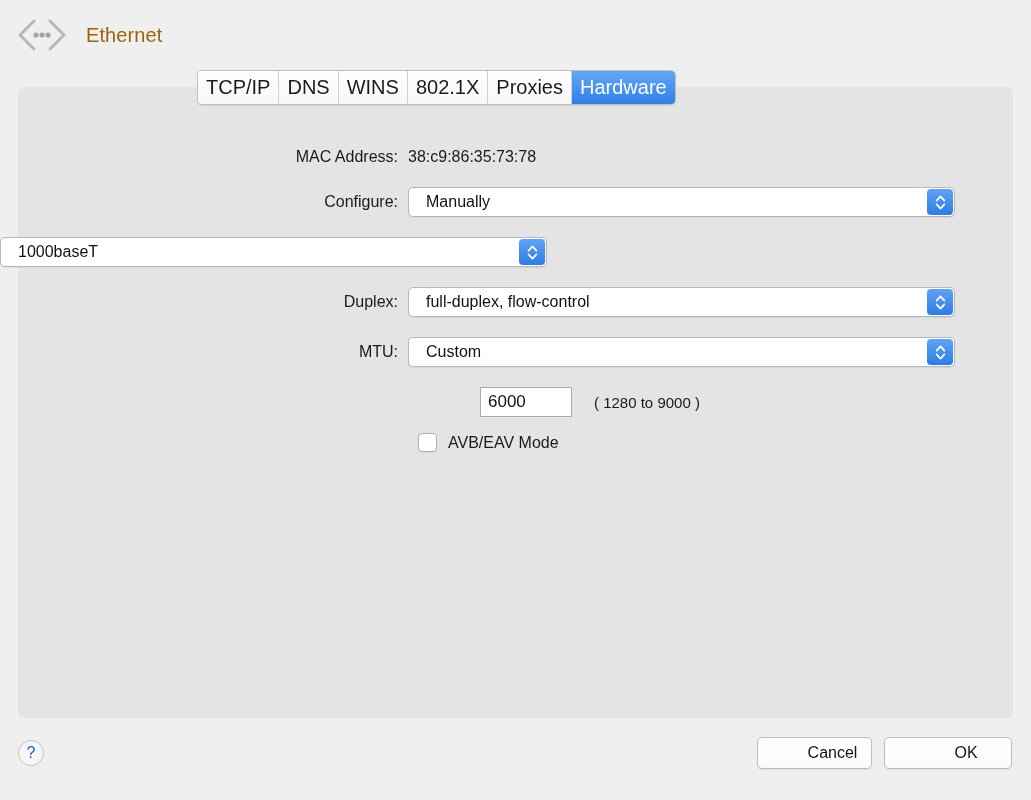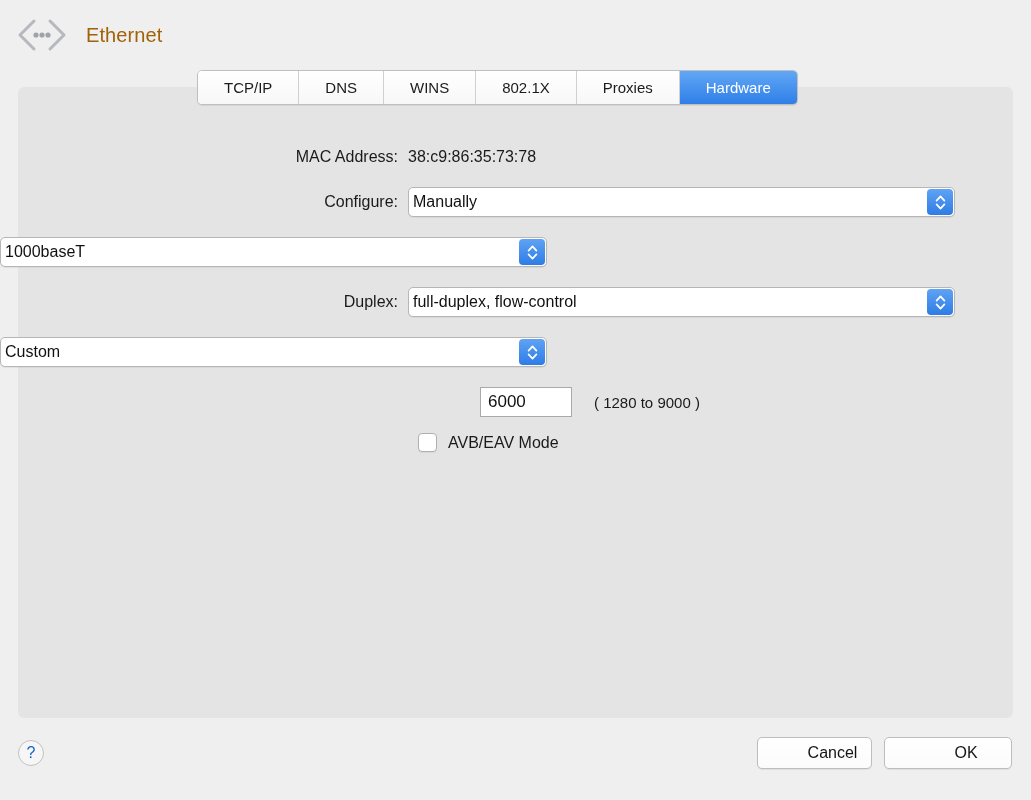--- a/index.html
+++ b/index.html
@@ -49,22 +49,22 @@
     border-radius: 5px;
     background: #fdfdfd;
     box-shadow: 0 1px 1px rgba(0,0,0,0.07);
     overflow: hidden;
     z-index: 5;
   }
   .tab {
     display: flex;
     align-items: center;
     justify-content: center;
-    padding: 0 26px;
-    font-size: 15px;
+    padding: 0 8px;
+    font-size: 20px;
     color: #1b1b1b;
     background: linear-gradient(to bottom, #ffffff 0%, #f7f7f7 100%);
     border-right: 1px solid #d0d0d0;
     height: 100%;
     box-sizing: border-box;
     white-space: nowrap;
   }
   .tab:last-child { border-right: none; }
   .tab.selected {
     background: linear-gradient(to bottom, #62a7f5 0%, #2f7fe8 100%);
@@ -110,21 +110,21 @@
     height: 30px;
     background: #ffffff;
     border: 1px solid #b6b6b6;
     border-radius: 5px;
     box-sizing: border-box;
     display: flex;
     align-items: center;
     box-shadow: 0 1px 1px rgba(0,0,0,0.06);
   }
   .popup-text {
-    padding-left: 4px;
+    padding-left: 17px;
     font-size: 16px;
     color: #111;
     white-space: nowrap;
     overflow: hidden;
   }
   .popup-stepper {
     position: absolute;
     right: 1px; top: 1px;
     width: 26px;
     height: 26px;
@@ -269,20 +269,21 @@
     <div class="popup-stepper">
       <svg width="11" height="17" viewBox="0 0 11 17">
         <path d="M1.6 6.6 L5.5 2.4 L9.4 6.6" fill="none" stroke="#fff" stroke-width="1.7" stroke-linecap="round" stroke-linejoin="round"></path>
         <path d="M1.6 10.4 L5.5 14.6 L9.4 10.4" fill="none" stroke="#fff" stroke-width="1.7" stroke-linecap="round" stroke-linejoin="round"></path>
       </svg>
     </div>
   </div>
 </div>
 
 <div class="row" style="top:337px;">
+  <div class="row-label">MTU:</div>
   <div class="popup">
     <div class="popup-text">Custom</div>
     <div class="popup-stepper">
       <svg width="11" height="17" viewBox="0 0 11 17">
         <path d="M1.6 6.6 L5.5 2.4 L9.4 6.6" fill="none" stroke="#fff" stroke-width="1.7" stroke-linecap="round" stroke-linejoin="round"></path>
         <path d="M1.6 10.4 L5.5 14.6 L9.4 10.4" fill="none" stroke="#fff" stroke-width="1.7" stroke-linecap="round" stroke-linejoin="round"></path>
       </svg>
     </div>
   </div>
 </div>

